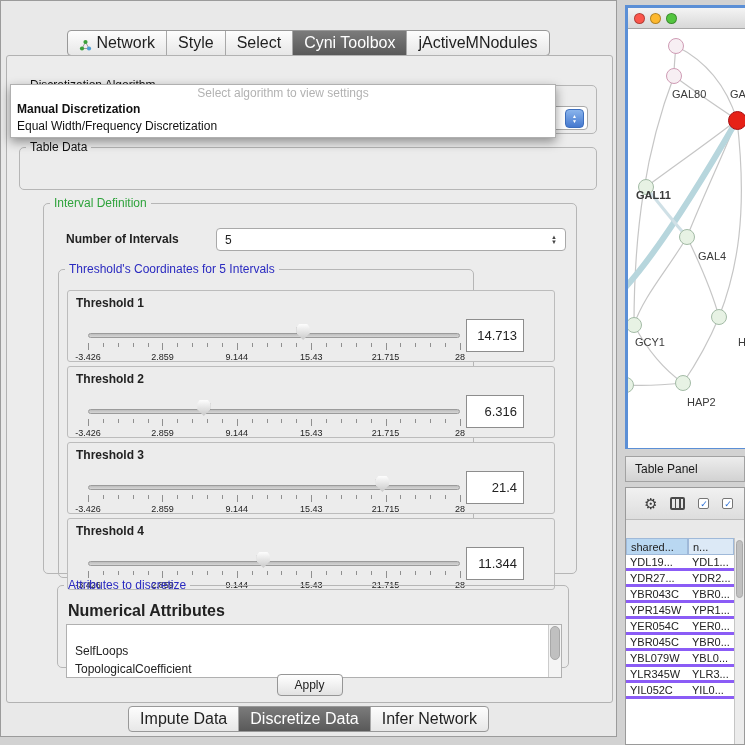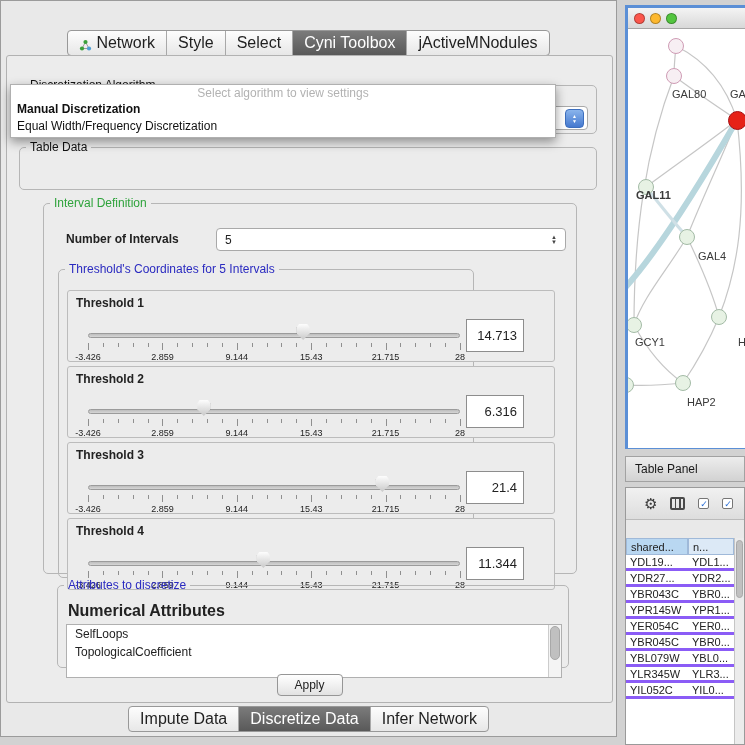--- a/index.html
+++ b/index.html
@@ -57,21 +57,21 @@
 .thumb{position:absolute;top:3px;width:13px;height:16px;background:linear-gradient(#fdfdfd,#c9c9c9);clip-path:polygon(18% 0,82% 0,100% 20%,100% 58%,50% 100%,0 58%,0 20%);filter:drop-shadow(0 0 1px #787878);}
 .ticks{position:absolute;left:0;right:0;top:22px;height:7px;}
 .tick{position:absolute;width:1px;height:4px;background:#8f8f8f;}
 .tick.major{height:7px;}
 .scale{position:absolute;left:0;right:0;top:31px;height:10px;}
 .sc{position:absolute;transform:translateX(-50%);font-size:9px;color:#222;white-space:nowrap;}
 .valbox{position:absolute;left:398px;top:28px;width:58px;height:33px;background:#fff;border:1px solid #8d8d8d;font-size:13px;text-align:right;line-height:31px;padding-right:6px;}
 
 #attrGroup{left:50px;top:522px;width:512px;height:90px;}
 #attrLabel{position:absolute;left:10px;top:10px;font-size:16px;font-weight:bold;}
-#attrList{position:absolute;left:8px;top:32px;width:496px;height:54px;background:#fff;border:1px solid #b0b0b0;overflow:hidden;padding-top:0;}
+#attrList{position:absolute;left:8px;top:32px;width:496px;height:54px;background:#fff;border:1px solid #b0b0b0;overflow:hidden;padding-top:17px;}
 .attr-item{font-size:12px;color:#222;padding-left:8px;height:18px;line-height:18px;}
 #attrSb{position:absolute;right:0;top:0;bottom:0;width:13px;background:#f4f4f4;border-left:1px solid #ccc;}
 .sb-thumb{position:absolute;left:1px;right:1px;background:#c0c0c0;border-radius:6px;border:1px solid #a8a8a8;}
 #attrSb .sb-thumb{top:1px;height:34px;}
 
 #applyBtn{position:absolute;left:50%;transform:translateX(-50%);top:618px;width:66px;height:22px;border:1px solid #969696;border-radius:4px;background:linear-gradient(#ffffff,#e2e2e2);font-size:12px;text-align:center;line-height:20px;}
 
 
 #netwin{position:absolute;left:625px;top:5px;width:126px;height:444px;border:3px solid var(--accent);background:#fff;}
 #netTitlebar{height:21px;background:linear-gradient(#f4f4f4,#d8d8d8);border-bottom:1px solid #a6a6a6;display:flex;align-items:center;gap:5px;padding-left:6px;}

